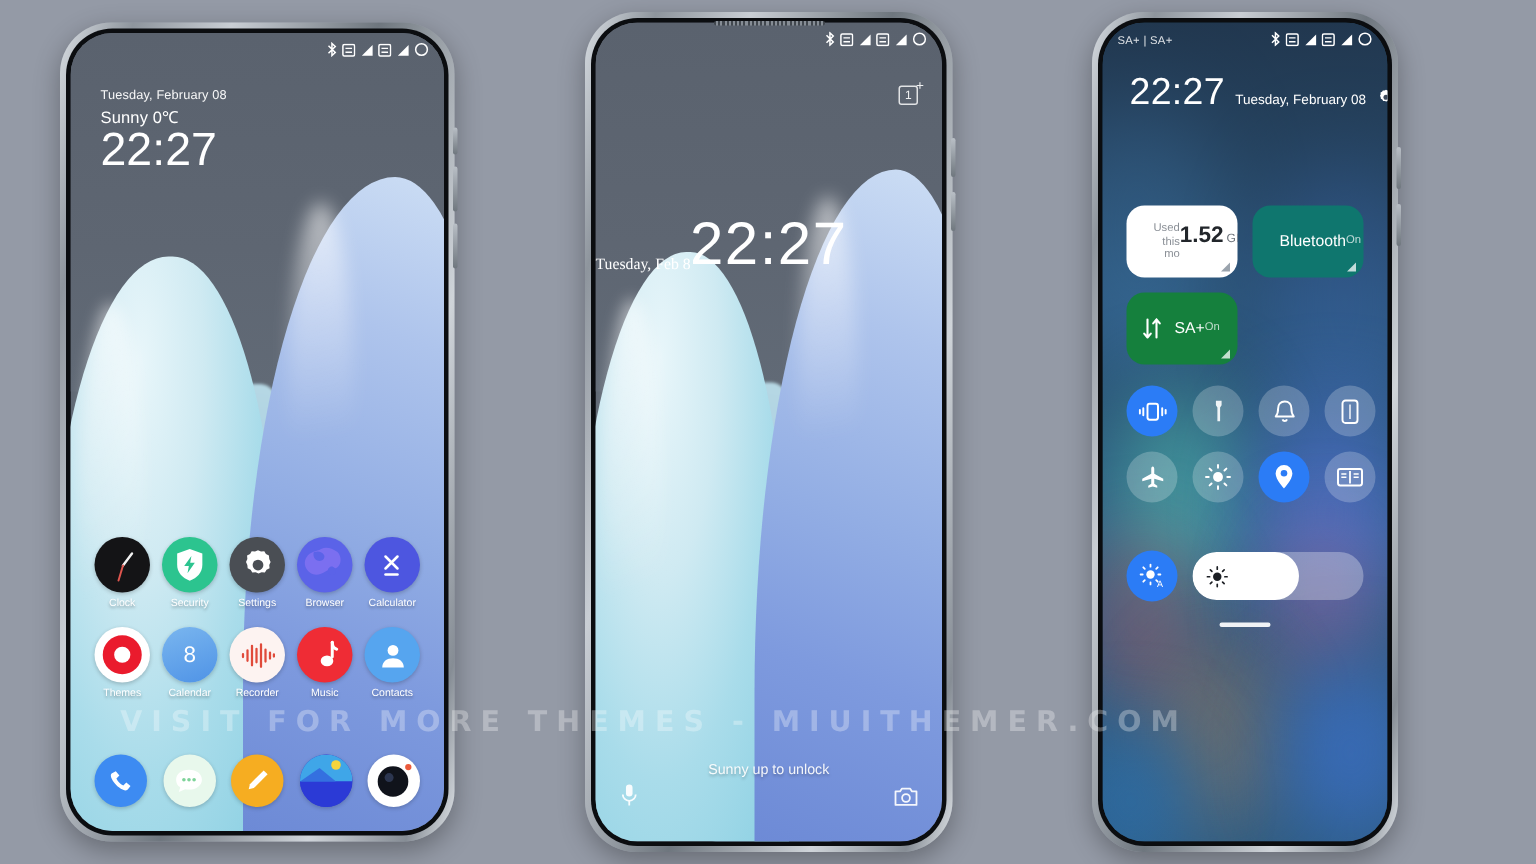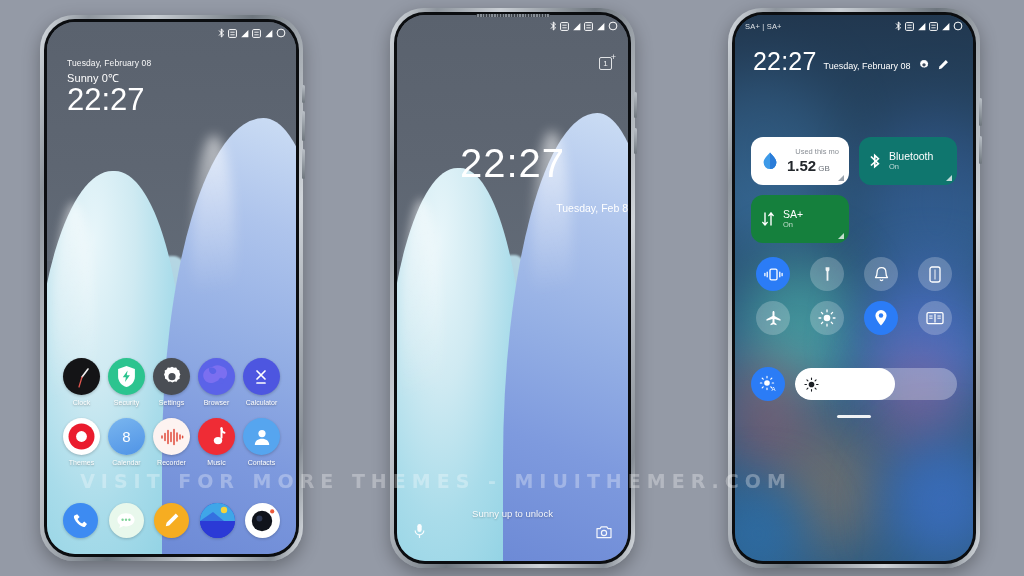--- a/index.html
+++ b/index.html
@@ -47,21 +47,21 @@
   }
   .side-btn {
     position:absolute; right:-2px; width:3px;
     background:linear-gradient(180deg,#b9bfc6,#6f777e);
     border-radius:2px; z-index:30;
   }
 
   
   #phone-left   { left:40px;  top:15px;  width:263px; height:546px; }
   #phone-mid    { left:390px; top:8px;   width:245px; height:560px; }
-  #phone-right  { left:728px; top:8px;   width:252px; height:560px; }
+  #phone-right  { left:728px; top:8px;   width:204px; height:560px; }
 
   
   .wall {
     position:absolute; inset:0;
     background:#5d6672;
   }
   .wall .sky {
     position:absolute; left:0; top:0; right:0; height:45%;
     background:linear-gradient(180deg,#5a626e 0%,#5e6672 60%,#616a76 100%);
   }
@@ -154,22 +154,22 @@
   }
   .brandmark:after {
     content:"+"; position:absolute; right:-5px; top:-5px; font-size:9px; line-height:1;
     color:rgba(255,255,255,.9);
   }
   .lk2-time {
     position:absolute; left:0; right:0; top:126px; text-align:center;
     color:#fff; font-size:40px; letter-spacing:1px; z-index:20; font-weight:400;
   }
   .lk2-date {
-    position:absolute; left:0; right:0; top:187px; text-align:right;
-    color:#fff; font-size:10.5px; z-index:20;
+    position:absolute; left:0; right:0; top:156px; text-align:left;
+    color:#fff; font-size:10.5px; z-index:20;font-family:Liberation Serif, serif;
   }
   .lk2-hint {
     position:absolute; left:0; right:0; bottom:42px; text-align:center;
     color:rgba(255,255,255,.92); font-size:9.5px; z-index:20;
     text-shadow:0 1px 2px rgba(0,0,0,.25);
   }
   .lk2-corner { position:absolute; bottom:18px; z-index:20; opacity:.92; }
   .lk2-corner.left { left:16px; }
   .lk2-corner.right { right:16px; }
 
@@ -193,21 +193,21 @@
   .tile {
     height:48px; border-radius:12px; position:relative;
     display:flex; align-items:center; padding:0 10px; gap:8px;
     overflow:hidden;
   }
   .tile .corner {
     position:absolute; right:5px; bottom:4px;
     width:0; height:0; border-style:solid;
     border-width:0 0 6px 6px;
   }
-  .tile-txt { display:flex; flex-direction:column; line-height:1.15; }
+  .tile-txt { display:flex; line-height:1.15; }
   .tile-title { font-size:10.5px; }
   .tile-sub { font-size:7.5px; opacity:.72; margin-top:1px; }
   .tile-usage-top { font-size:7.5px; color:#8a8f96; text-align:right; }
   .tile-usage-val { font-size:15px; color:#22262b; font-weight:bold; }
   .tile-usage-unit { font-size:8px; color:#6a7078; margin-left:2px; }
 
   .cc-toggles {
     position:absolute; left:16px; right:16px; top:242px; z-index:20;
     display:grid; grid-template-columns:repeat(4,1fr); gap:10px;
     justify-items:center;

